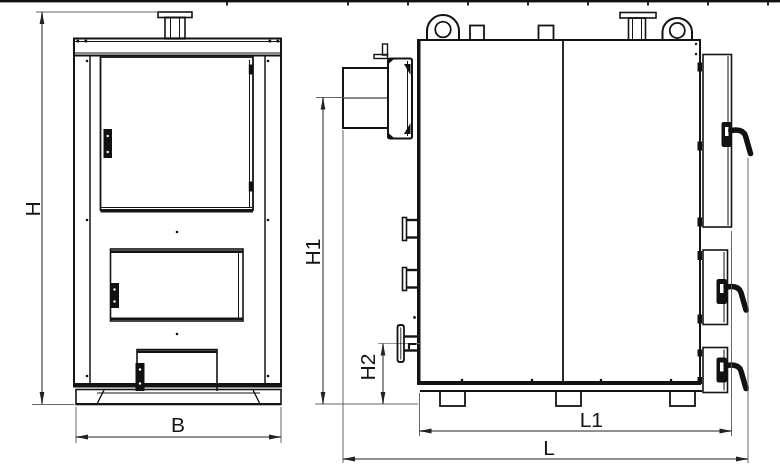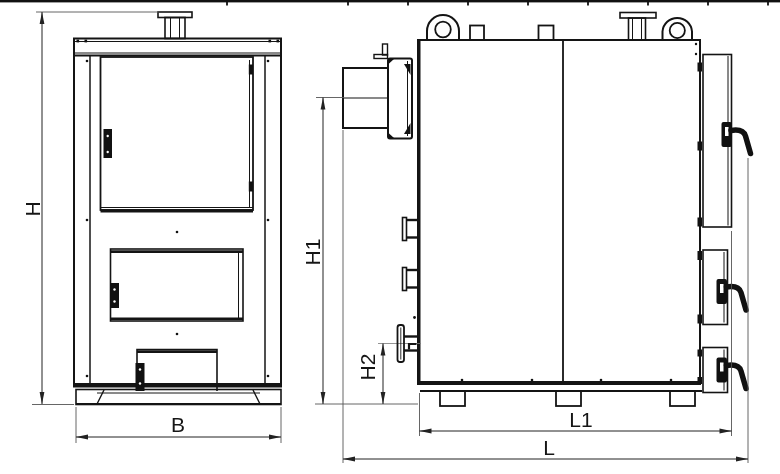--- a/index.html
+++ b/index.html
@@ -252,16 +252,16 @@
       <line x1="419.5" y1="431" x2="731.5" y2="431" marker-start="url(#arr)" marker-end="url(#arr)"></line>
       <line x1="343" y1="459" x2="748" y2="459" marker-start="url(#arr)" marker-end="url(#arr)"></line>
     </g>
   </g>
 </svg>
 
 <span class="dim-label rot" style="left:10.5px;top:198px;">H</span>
 <span class="dim-label" style="left:156px;top:414px;">B</span>
 <span class="dim-label rot" style="left:291px;top:241px;">H1</span>
 <span class="dim-label rot" style="left:346px;top:356px;">H2</span>
-<span class="dim-label" style="left:559px;top:409px;">L1</span>
+<span class="dim-label" style="left:559px;top:409px;text-align:right;">L1</span>
 <span class="dim-label" style="left:527px;top:437px;">L</span>
 
 </div>
 
 </body></html>

